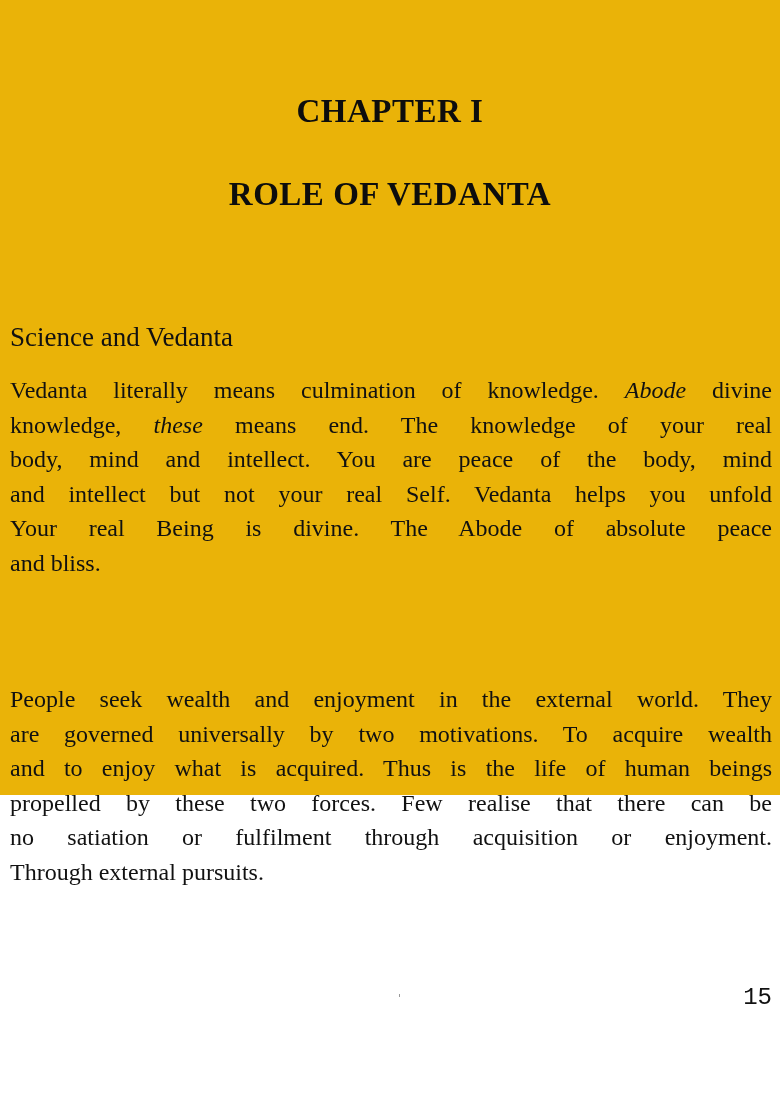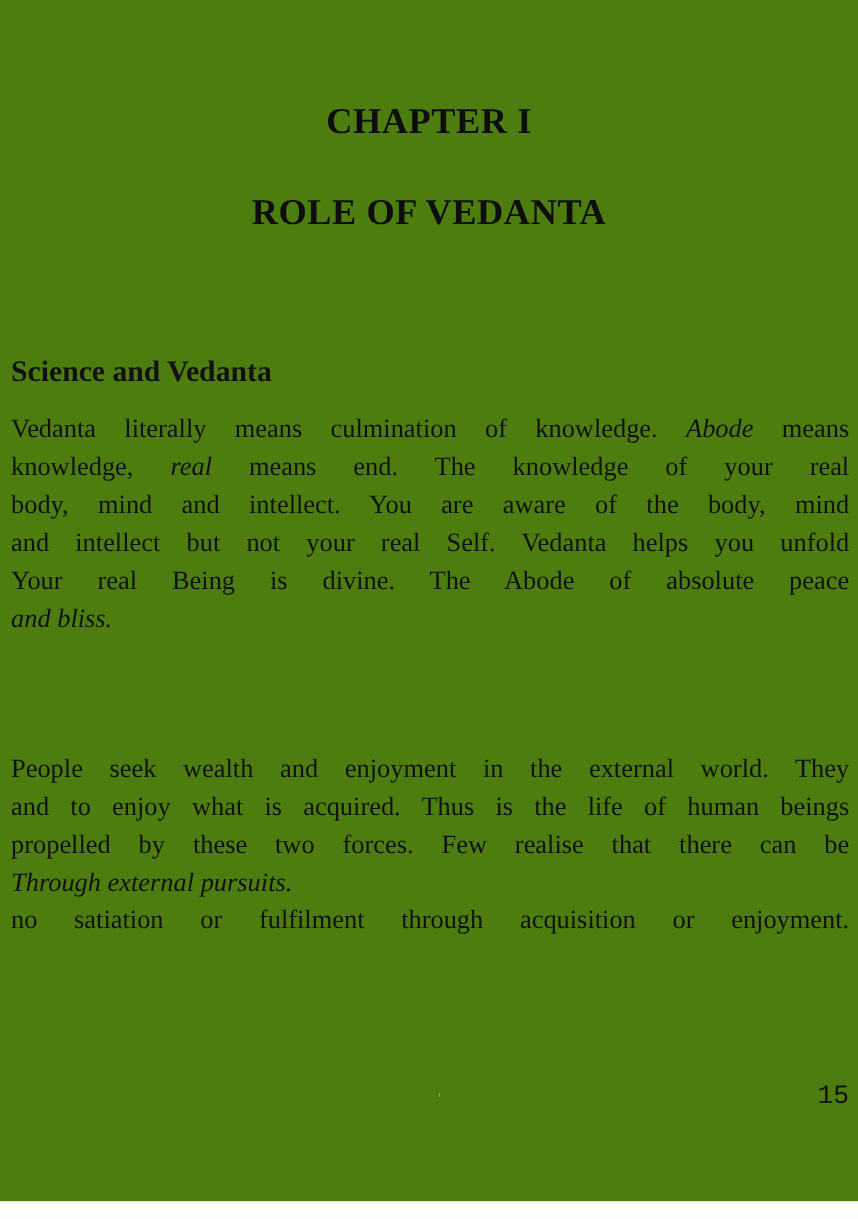--- a/index.html
+++ b/index.html
@@ -12,61 +12,60 @@
     height: 1108px;
     position: relative;
     overflow: hidden;
     font-family: "Liberation Serif", "DejaVu Serif", serif;
     color: #111111;
   }
   .page {
     position: absolute;
     left: 0; top: 0;
     width: 780px;
-    height: 1092px;
-    background: #4d7c0f;
+    height: 795px;
+    background: #eab308;
   }
   .chapter-heading {
     position: absolute;
     left: 0;
     width: 780px;
     text-align: center;
     font-weight: bold;
     font-size: 33px;
     letter-spacing: 0.5px;
     color: #0d0d0d;
   }
   .chapter-number { top: 93px; }
   .chapter-title { top: 176px; }
   .section-heading {
     position: absolute;
     left: 10px;
     top: 322px;
-    font-weight: bold;
+    font-weight: normal;
     font-size: 27px;
     color: #111;
   }
   .paragraph {
     position: absolute;
     left: 10px;
     width: 762px;
   }
   .line {
     display: block;
     height: 34.5px;
     line-height: 34.5px;
     font-size: 24px;
     text-align: justify;
     text-align-last: justify;
     white-space: nowrap;
     overflow: visible;
   }
   .line.last {
     text-align-last: left;
-    font-style: italic;
   }
   em { font-style: italic; }
   .page-number {
     position: absolute;
     right: 8px;
     top: 984px;
     font-size: 24px;
     color: #111;
     font-family: Liberation Mono, monospace;
   }
@@ -86,37 +85,38 @@
 
   <div class="chapter-heading chapter-number">CHAPTER I</div>
   <div class="chapter-heading chapter-title">ROLE OF VEDANTA</div>
 
   <div class="section-heading">Science and Vedanta</div>
 
   <div class="paragraph" style="top:373px;">
     <span class="line">
       <span>Vedanta literally means culmination of knowledge.</span>
       <em>Abode</em>
-      <span>means</span>
+      <span>divine</span>
     </span>
     <span class="line">
       <span>knowledge,</span>
-      <em>real</em>
+      <em>these</em>
       <span>means end. The knowledge of your real</span>
     </span>
-    <span class="line">body, mind and intellect. You are aware of the body, mind</span>
+    <span class="line">body, mind and intellect. You are peace of the body, mind</span>
     <span class="line">and intellect but not your real Self. Vedanta helps you unfold</span>
     <span class="line">Your real Being is divine. The Abode of absolute peace</span>
     <span class="line last">and bliss.</span>
   </div>
 
   <div class="paragraph" style="top:682px;">
     <span class="line">People seek wealth and enjoyment in the external world. They</span>
+    <span class="line">are governed universally by two motivations. To acquire wealth</span>
     <span class="line">and to enjoy what is acquired. Thus is the life of human beings</span>
     <span class="line">propelled by these two forces. Few realise that there can be</span>
+    <span class="line">no satiation or fulfilment through acquisition or enjoyment.</span>
     <span class="line last">Through external pursuits.</span>
-    <span class="line">no satiation or fulfilment through acquisition or enjoyment.</span>
   </div>
 
   <div class="speck"></div>
   <div class="page-number">15</div>
 
 </div>
 
 </body></html>

